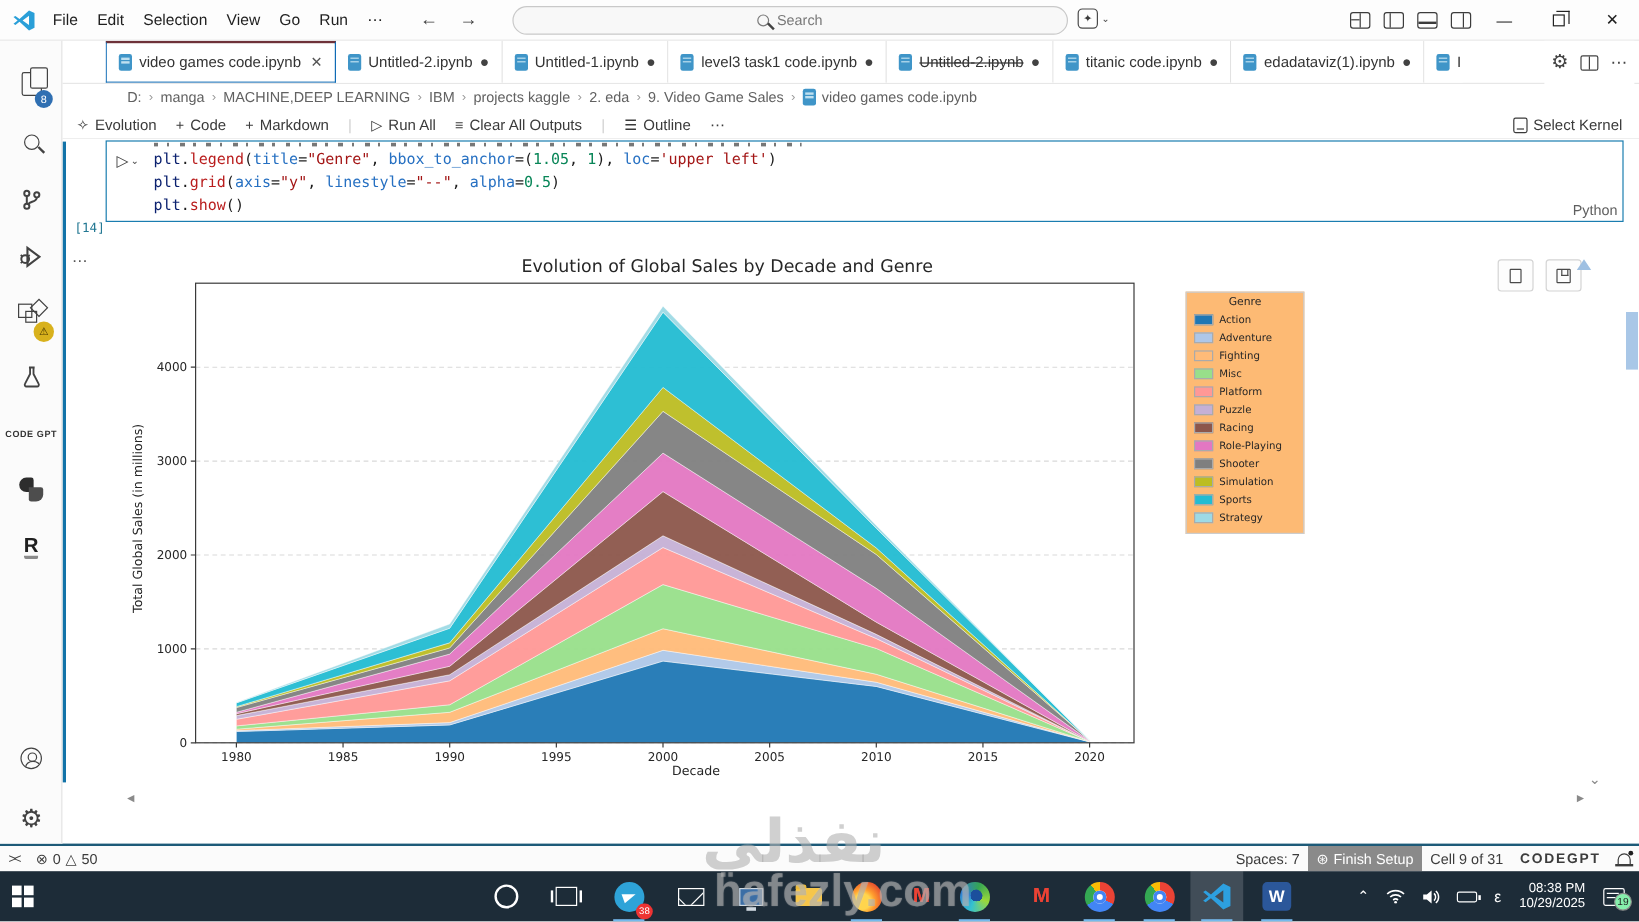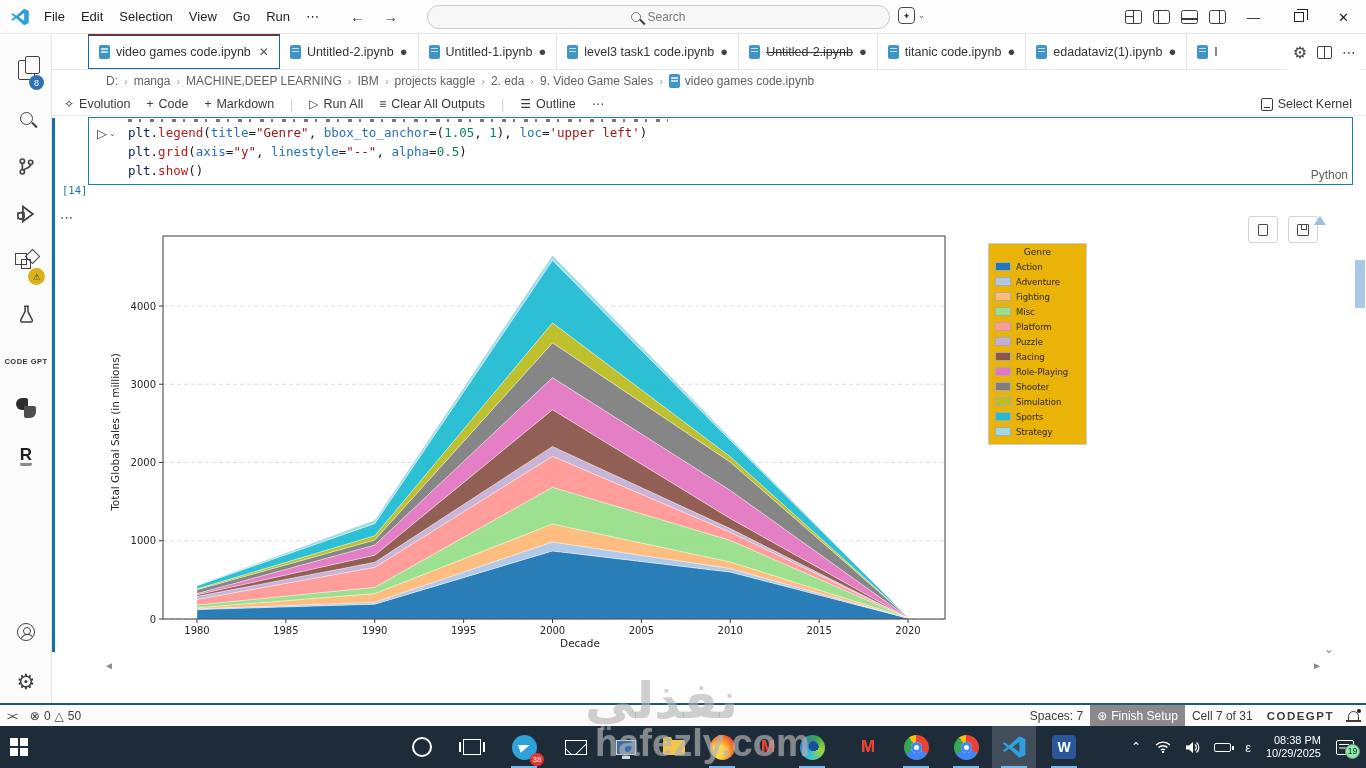--- a/index.html
+++ b/index.html
@@ -77,21 +77,21 @@
   .tk-v{color:#0b216f}.tk-f{color:#b91c1c}.tk-a{color:#2670c2}.tk-s{color:#a31515}.tk-n{color:#098658}.tk-p{color:#1b1b1b}
   #run-btn{position:absolute;left:8px;top:8px;display:flex;align-items:center;gap:2px;color:#3a3a3a;font-size:13px}
   #run-btn .chev{font-size:8px;color:#555}
   #exec-count{position:absolute;left:10px;top:68px;font-family:"DejaVu Sans Mono",monospace;font-size:10.5px;color:#237893}
   #lang-label{position:absolute;right:18px;top:52px;font-size:12px;color:#5f5f5f}
   #out-ellipsis{position:absolute;left:8px;top:94px;color:#555;font-size:13px;letter-spacing:1px}
   
   #chart-title{position:absolute;left:248px;top:99px;width:612px;text-align:center;font-family:"DejaVu Sans",sans-serif;font-size:14.5px;color:#262626}
   #ylab{position:absolute;left:8px;top:310px;transform:rotate(-90deg);transform-origin:center;font-family:"DejaVu Sans",sans-serif;font-size:10.5px;color:#262626;width:190px;text-align:center;margin-left:-40px}
   #xlab{position:absolute;left:448px;top:521px;width:160px;text-align:center;font-family:"DejaVu Sans",sans-serif;font-size:10.5px;color:#262626}
-  #legend-box{position:absolute;left:936px;top:127px;width:99px;border:1px solid #ccc;background:#eab308;padding:3px 6px 5px 6px;font-family:"DejaVu Sans",sans-serif}
+  #legend-box{position:absolute;left:936px;top:127px;width:99px;border:1px solid #ccc;background:#fdba74;padding:3px 6px 5px 6px;font-family:"DejaVu Sans",sans-serif}
   #legend-title{text-align:center;font-size:9px;color:#262626;margin-bottom:2px}
   .lg-item{display:flex;align-items:center;gap:5px;height:15px}
   .lg-swatch{width:16px;height:9px;border:.5px solid #aaa;flex:0 0 auto}
   .lg-label{font-size:8.5px;color:#262626;white-space:nowrap}
   .out-btn{position:absolute;width:30px;height:27px;border:1px solid #d4d4d4;border-radius:3px;background:#fdfdfd;display:flex;align-items:center;justify-content:center}
   .ic-copy{width:10px;height:12px;border:1.4px solid #4a4a4a;border-radius:1px;position:relative;background:#fdfdfd}
   .ic-copy::before{content:'';position:absolute;left:2.5px;top:-4.5px;width:9px;height:12px;border:1.4px solid #4a4a4a;border-radius:1px;background:#fdfdfd;z-index:-1}
   .ic-save{width:12px;height:12px;border:1.4px solid #4a4a4a;border-radius:1px;position:relative}
   .ic-save::before{content:'';position:absolute;left:2.5px;top:0;width:4px;height:4px;border:1.2px solid #4a4a4a;border-top:none}
   #scroll-thumb{position:absolute;right:1px;top:144px;width:10px;height:48px;background:#a9c7e7}
@@ -428,20 +428,21 @@
         <line x1="107" y1="424.75" x2="111" y2="424.75" stroke="#3a3a3a" stroke-width="1"></line>
         <text x="104" y="428.25" text-anchor="end" font-size="10" fill="#262626" font-family="DejaVu Sans, sans-serif">1000</text>
         <line x1="107" y1="346.5" x2="111" y2="346.5" stroke="#3a3a3a" stroke-width="1"></line>
         <text x="104" y="350" text-anchor="end" font-size="10" fill="#262626" font-family="DejaVu Sans, sans-serif">2000</text>
         <line x1="107" y1="268.25" x2="111" y2="268.25" stroke="#3a3a3a" stroke-width="1"></line>
         <text x="104" y="271.75" text-anchor="end" font-size="10" fill="#262626" font-family="DejaVu Sans, sans-serif">3000</text>
         <line x1="107" y1="190" x2="111" y2="190" stroke="#3a3a3a" stroke-width="1"></line>
         <text x="104" y="193.5" text-anchor="end" font-size="10" fill="#262626" font-family="DejaVu Sans, sans-serif">4000</text>
       </svg>
 
+    <div id="chart-title">Evolution of Global Sales by Decade and Genre</div>
     <div id="ylab">Total Global Sales (in millions)</div>
     <div id="xlab">Decade</div>
 
     <div id="legend-box">
       <div id="legend-title">Genre</div>
       <div id="legend-items">
           <div class="lg-item">
             <span class="lg-swatch" style="background: rgb(31, 119, 180);"></span>
             <span class="lg-label">Action</span>
           </div>
@@ -516,21 +517,21 @@
         <span>△</span>
           <span>50</span>
       </span>
     </div>
     <div class="sb-right">
       <span class="sb-item">Spaces: 7</span>
       <span class="sb-item" id="finish-setup">
         <span>⊛</span>
         <span>Finish Setup</span>
       </span>
-      <span class="sb-item">Cell 7 of 31</span>
+      <span class="sb-item">Cell 9 of 31</span>
       <span class="sb-item" id="sb-codegpt">CODEGPT</span>
       <span class="sb-item">
           <span class="bell"></span>
         </span>
     </div>
   </div>
 
   <div id="taskbar">
     <div id="start-btn">
         <i></i>

